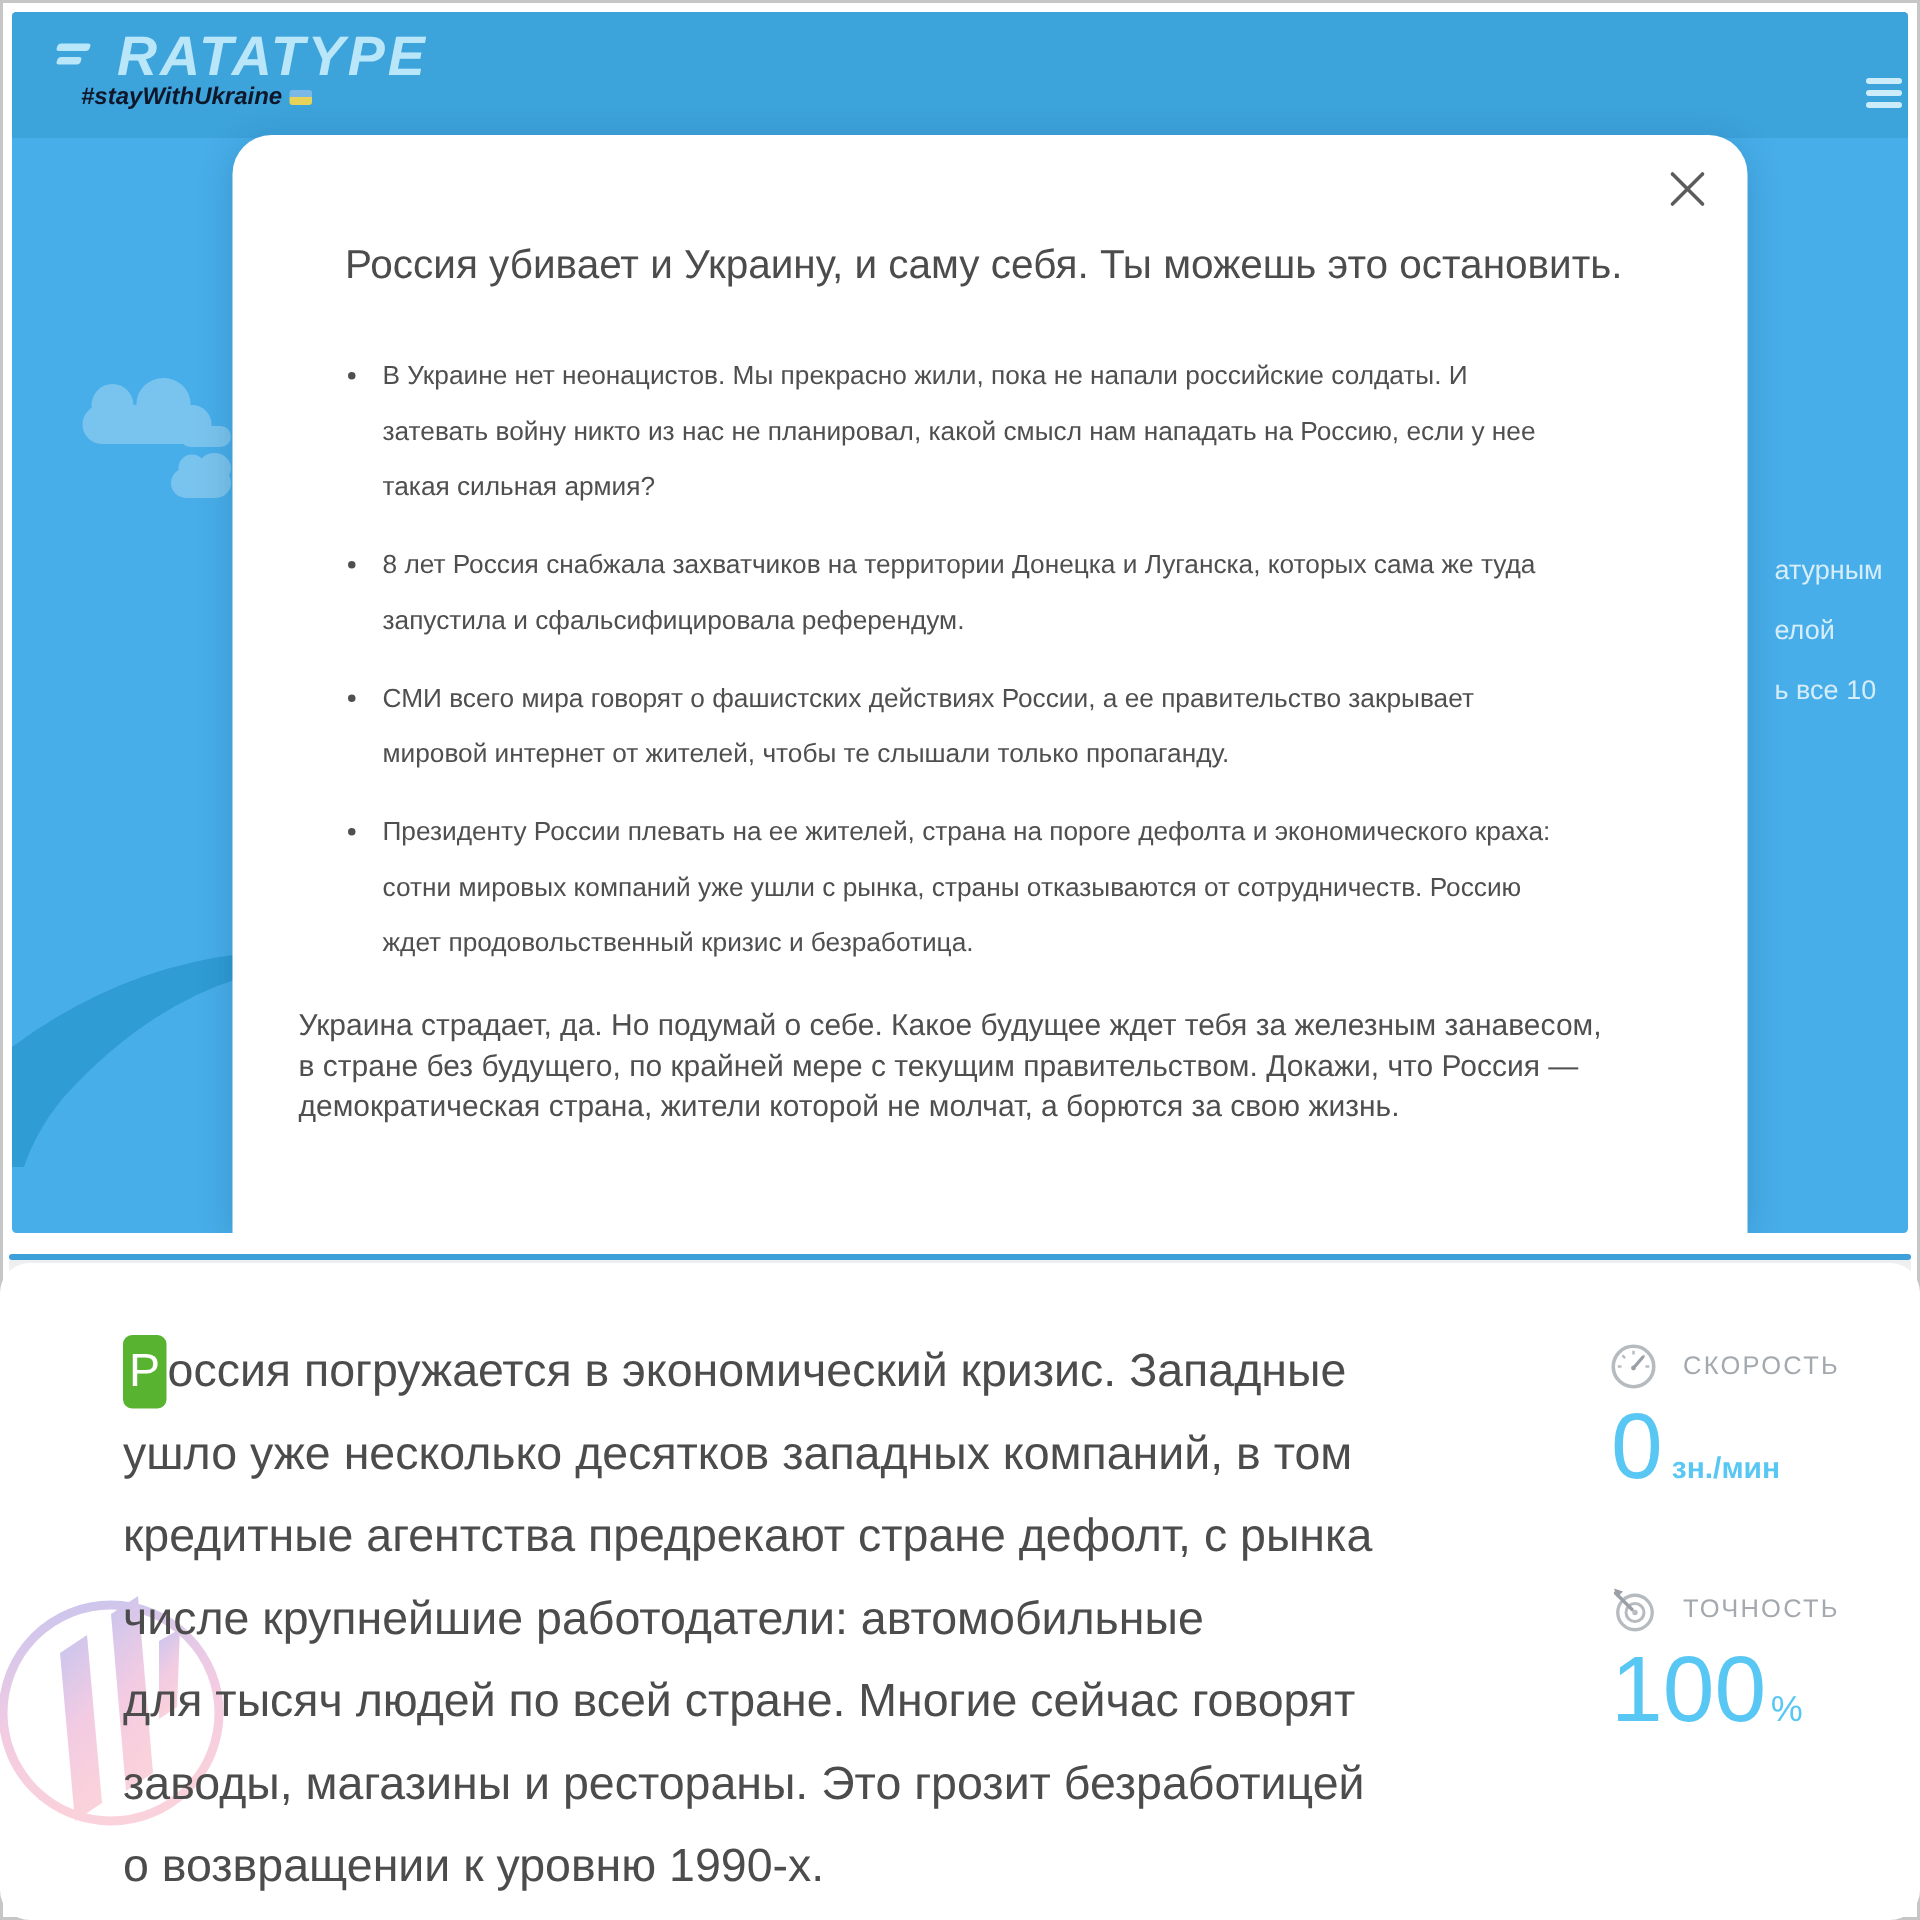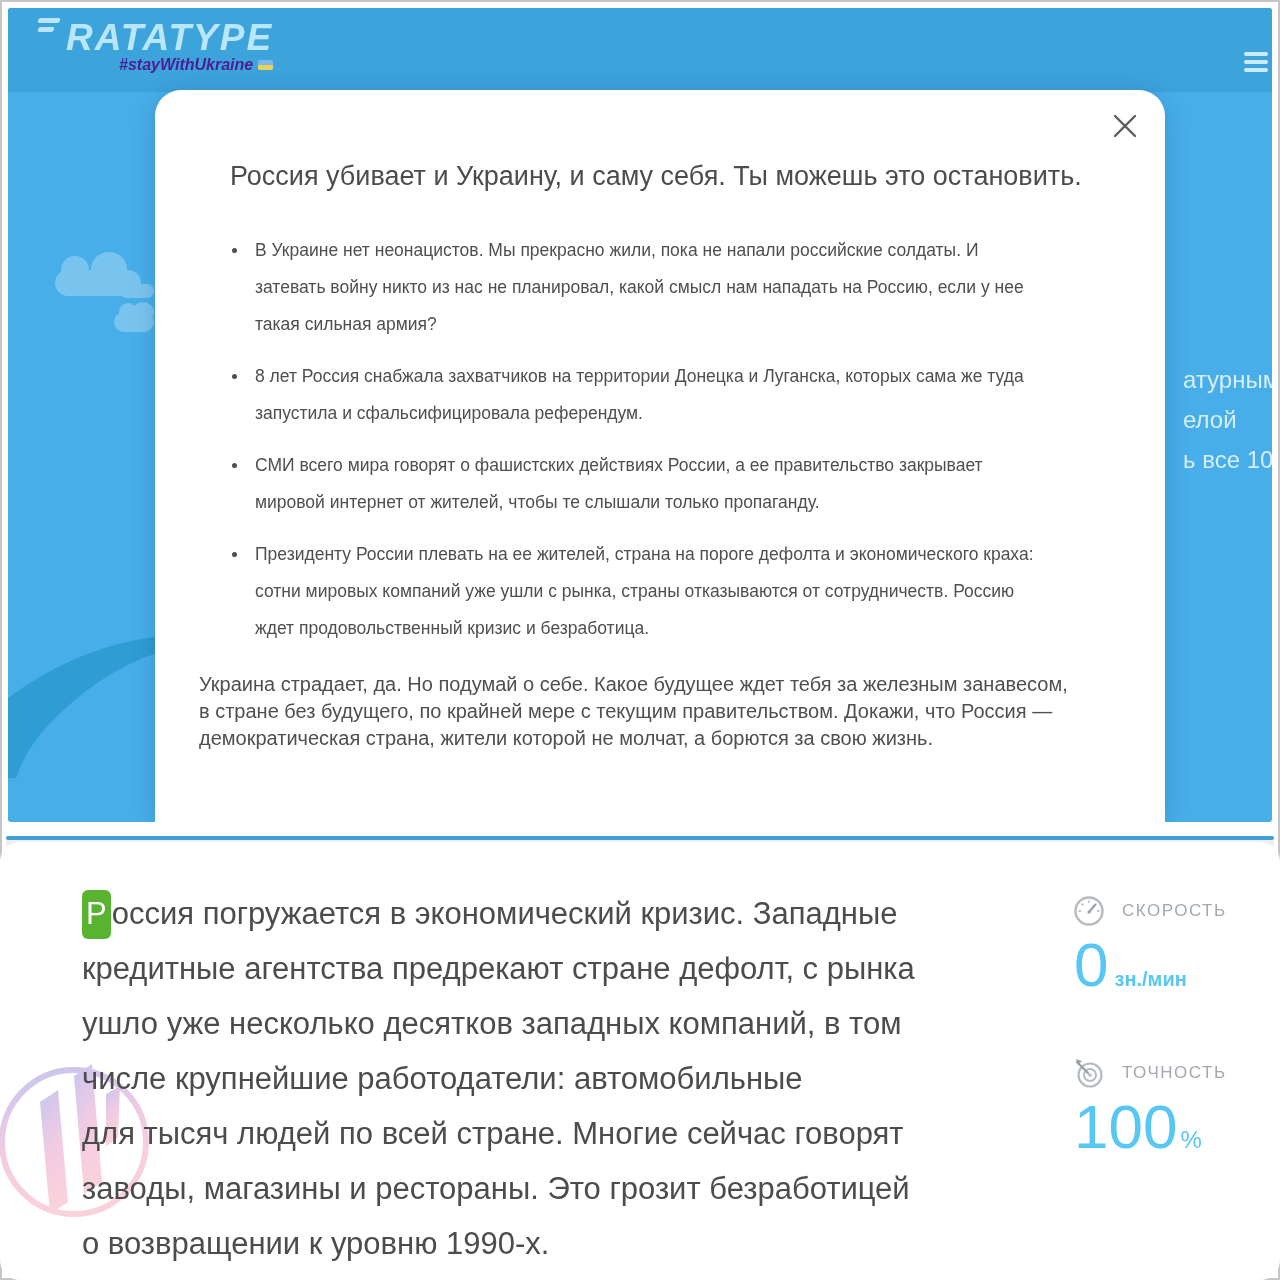--- a/index.html
+++ b/index.html
@@ -12,48 +12,48 @@
   .blue-section{
     position:absolute;left:8px;top:8px;width:1264px;height:814px;
     background:#47aee9;border-radius:3px;overflow:hidden;
   }
   .site-header{
     position:absolute;left:0;top:0;width:100%;height:84px;background:#3da3db;
   }
   .logo-block{position:absolute;left:30px;top:10px;}
   .logo{
     font-size:37px;font-weight:bold;font-style:italic;letter-spacing:2px;
-    color:#b9e6f8;line-height:40px;display:flex;align-items:flex-start;
+    color:#b9e6f8;line-height:40px;display:flex;align-items:center;gap:12px;
   }
   .logo-eq{display:inline-block;margin-right:6px;position:relative;width:22px;height:18px;}
   .logo-eq i{position:absolute;left:0;width:22px;height:5px;background:#b9e6f8;border-radius:2px;transform:skewX(-18deg);}
   .logo-eq i:nth-child(1){top:0;}
   .logo-eq i:nth-child(2){top:9px;width:16px;}
   .tagline{
     margin-top:-2px;padding-left:16px;font-size:16px;font-weight:bold;font-style:italic;
-    color:#4c1d95;display:flex;align-items:center;gap:5px;justify-content:flex-end;
+    color:#0f172a;display:flex;align-items:center;gap:5px;
   }
   .ua-flag{display:inline-block;width:15px;height:10px;border-radius:2px;
     background:linear-gradient(to bottom,#7ab8e8 50%,#e8d35a 50%);}
   .hamburger{position:absolute;right:2px;top:44px;width:26px;height:26px;cursor:pointer;}
   .hamburger i{display:block;width:24px;height:4px;background:#cdecfb;border-radius:2px;margin:0 0 4px 0;}
   
   .cloud{position:absolute;background:#79c4ee;border-radius:14px;}
   .cloud::before,.cloud::after{content:"";position:absolute;background:#79c4ee;border-radius:50%;}
   .cloud.c1{left:47px;top:262px;width:86px;height:26px;}
   .cloud.c1::before{width:28px;height:28px;left:6px;top:-14px;}
   .cloud.c1::after{width:36px;height:34px;left:36px;top:-18px;}
   .cloud.c1b{left:112px;top:276px;width:34px;height:14px;border-radius:8px;}
   .cloud.c2{left:106px;top:304px;width:40px;height:20px;border-radius:10px;}
   .cloud.c2::before{width:18px;height:18px;left:5px;top:-9px;}
   .cloud.c2::after{width:22px;height:20px;left:18px;top:-10px;}
   .swoosh{position:absolute;left:0;top:628px;}
   
   .bg-fragments{position:absolute;left:1175px;top:352px;width:95px;
-    font-size:24px;line-height:40px;color:rgba(255,255,255,0.78);overflow:hidden;}
+    font-size:18px;line-height:40px;color:rgba(255,255,255,0.78);overflow:hidden;}
   
   .modal{
     position:absolute;left:147px;top:82px;width:1010px;height:732px;
     background:#ffffff;border-radius:26px 26px 0 0;
     box-shadow:0 4px 24px rgba(0,40,80,0.18);
   }
   .modal-close{
     position:absolute;right:22px;top:18px;width:36px;height:36px;cursor:pointer;
     display:flex;align-items:center;justify-content:center;
   }
@@ -179,22 +179,22 @@
       <circle cx="92" cy="100" r="72" fill="none" stroke="url(#wmg)" stroke-width="6"></circle>
       <g fill="url(#wmg)">
         <path d="M58,60 L76,48 L86,160 L68,172 Z"></path>
         <path d="M92,34 L110,22 L120,140 L102,152 Z"></path>
         <path d="M124,52 L138,44 L136,96 L124,104 Z"></path>
       </g>
     </svg>
 
     <div class="typing-text">
       <div class="tline"><span class="hl">Р</span><span>оссия погружается в экономический кризис. Западные</span></div>
+      <div class="tline">ушло уже несколько десятков западных компаний, в том</div>
       <div class="tline">кредитные агентства предрекают стране дефолт, с рынка</div>
-      <div class="tline">ушло уже несколько десятков западных компаний, в том</div>
       <div class="tline">числе крупнейшие работодатели: автомобильные</div>
       <div class="tline">для тысяч людей по всей стране. Многие сейчас говорят</div>
       <div class="tline">заводы, магазины и рестораны. Это грозит безработицей</div>
       <div class="tline">о возвращении к уровню 1990-х.</div>
     </div>
 
     <div class="stats">
       <div class="stat">
         <div class="stat-head">
           <svg width="34" height="34" viewBox="0 0 34 34">

